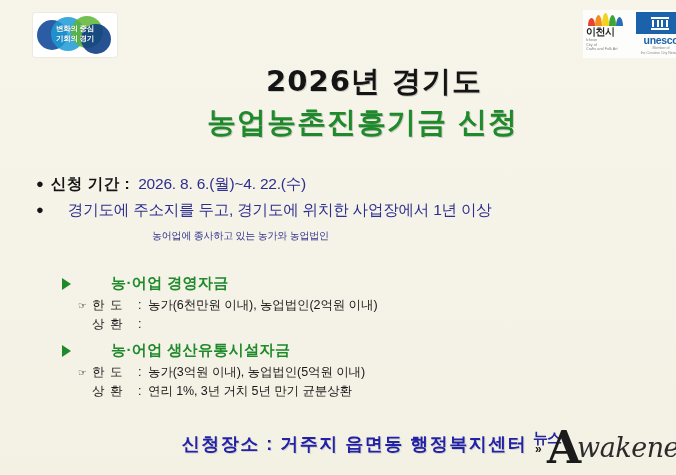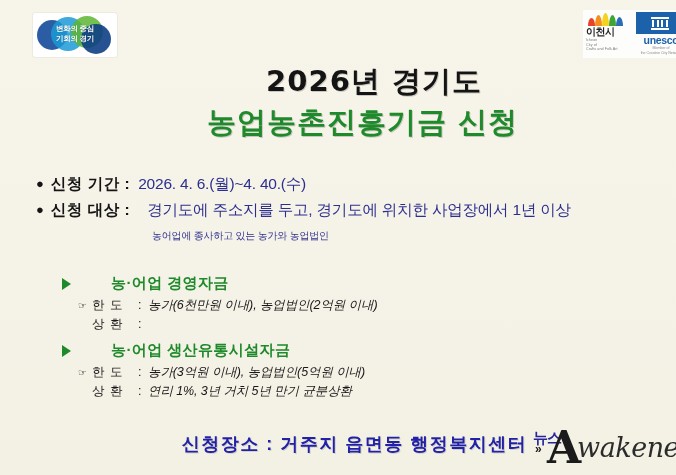--- a/index.html
+++ b/index.html
@@ -262,21 +262,20 @@
     flex: 0 0 auto;
     width: 46px;
     letter-spacing: 1px;
   }
   .f-colon {
     flex: 0 0 auto;
     width: 10px;
   }
   .f-val {
     letter-spacing: -0.1px;
-    font-style: italic;
   }
   .fund-gap { height: 8px; }
 
   
   .footer-line {
     position: absolute;
     left: 0; right: 0;
     top: 432px;
     text-align: center;
     font-size: 18px;
@@ -383,26 +382,25 @@
   </div>
 
   <div class="title-main">2026년  경기도</div>
   <div class="title-sub">농업농촌진흥기금  신청</div>
 
   <div class="bullets">
 
     <div class="b-row">
       <span class="b-dot">●</span>
       <span class="b-label">신청 기간 :</span>
-      <span class="b-value" style="margin-left:8px">2026. 4. 6.(월)~4. 40.(수)</span>
+      <span class="b-value" style="margin-left:8px">2026. 8. 6.(월)~4. 22.(수)</span>
     </div>
 
     <div class="b-row">
       <span class="b-dot">●</span>
-      <span class="b-label">신청 대상 :</span>
       <span class="b-value" style="margin-left:17px">경기도에 주소지를 두고, 경기도에 위치한 사업장에서 1년 이상</span>
     </div>
     <div class="b-cont">농어업에 종사하고 있는 농가와 농업법인</div>
 
   </div>
 
   <div class="funds">
 
     <div>
       <div class="fund-head">

